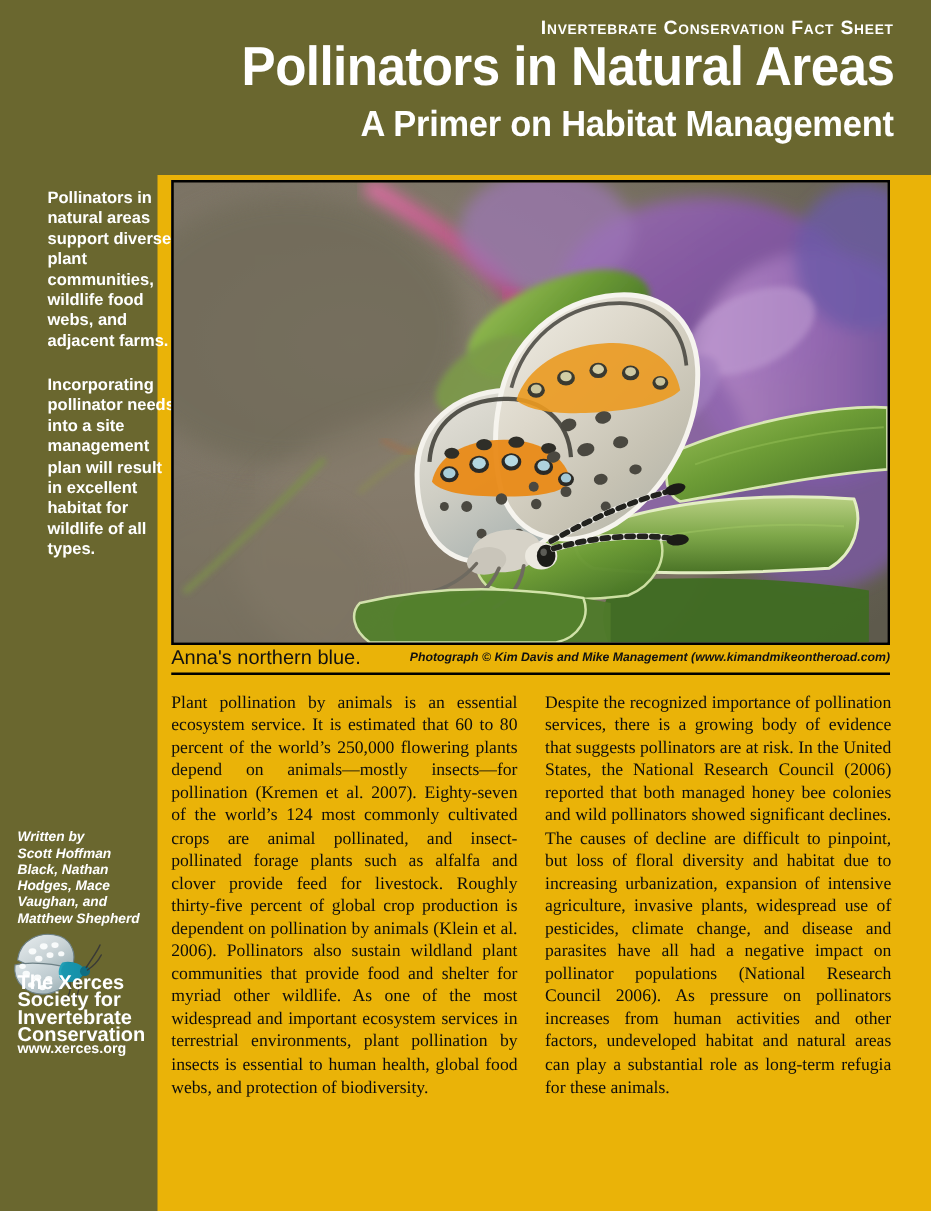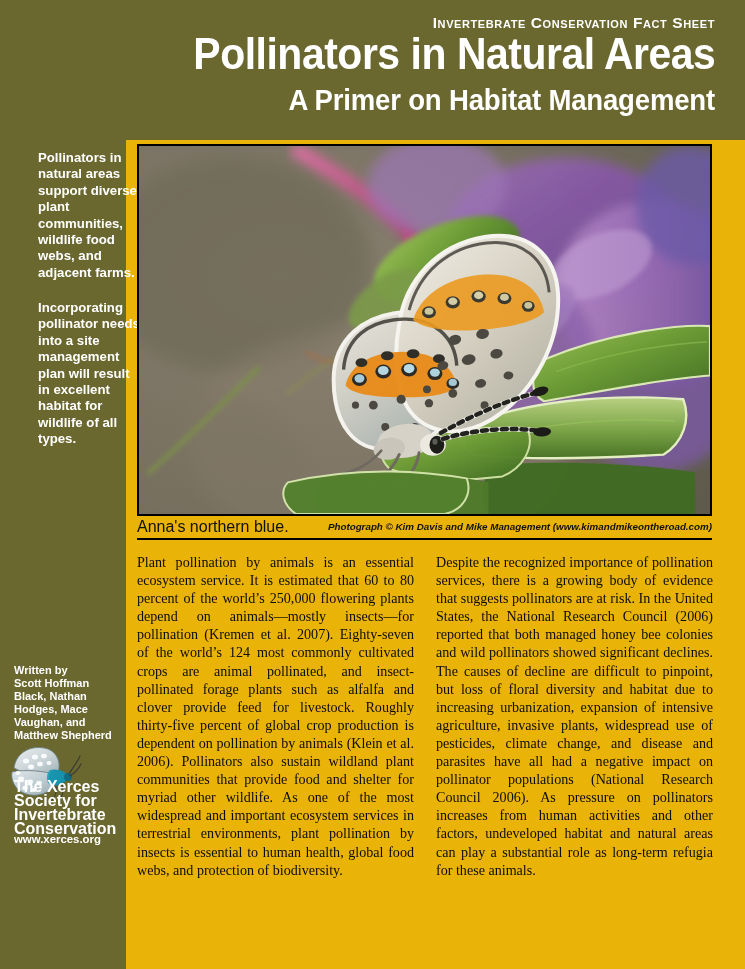--- a/index.html
+++ b/index.html
@@ -100,20 +100,21 @@
   #written-by {
     position: absolute;
     left: 14px;
     top: 524px;
     width: 110px;
     color: #ffffff;
     font-family: "Liberation Sans", sans-serif;
     font-weight: bold;
     font-size: 11px;
     line-height: 13px;
+    font-style: italic;
   }
 
   
   #logo-butterfly {
     position: absolute;
     left: 6px;
     top: 602px;
     width: 76px;
     height: 62px;
   }

